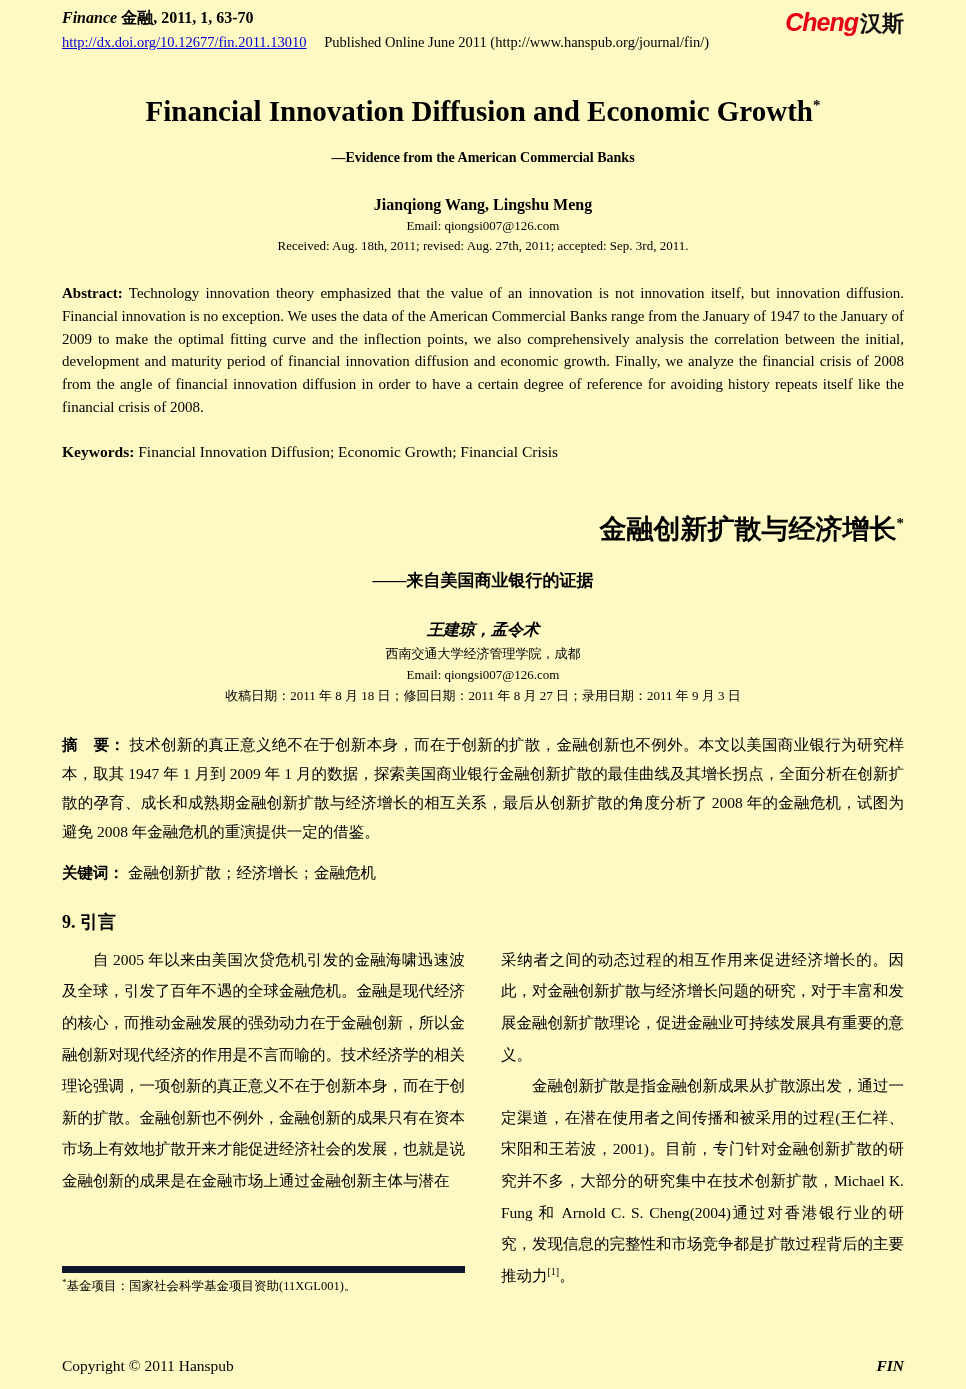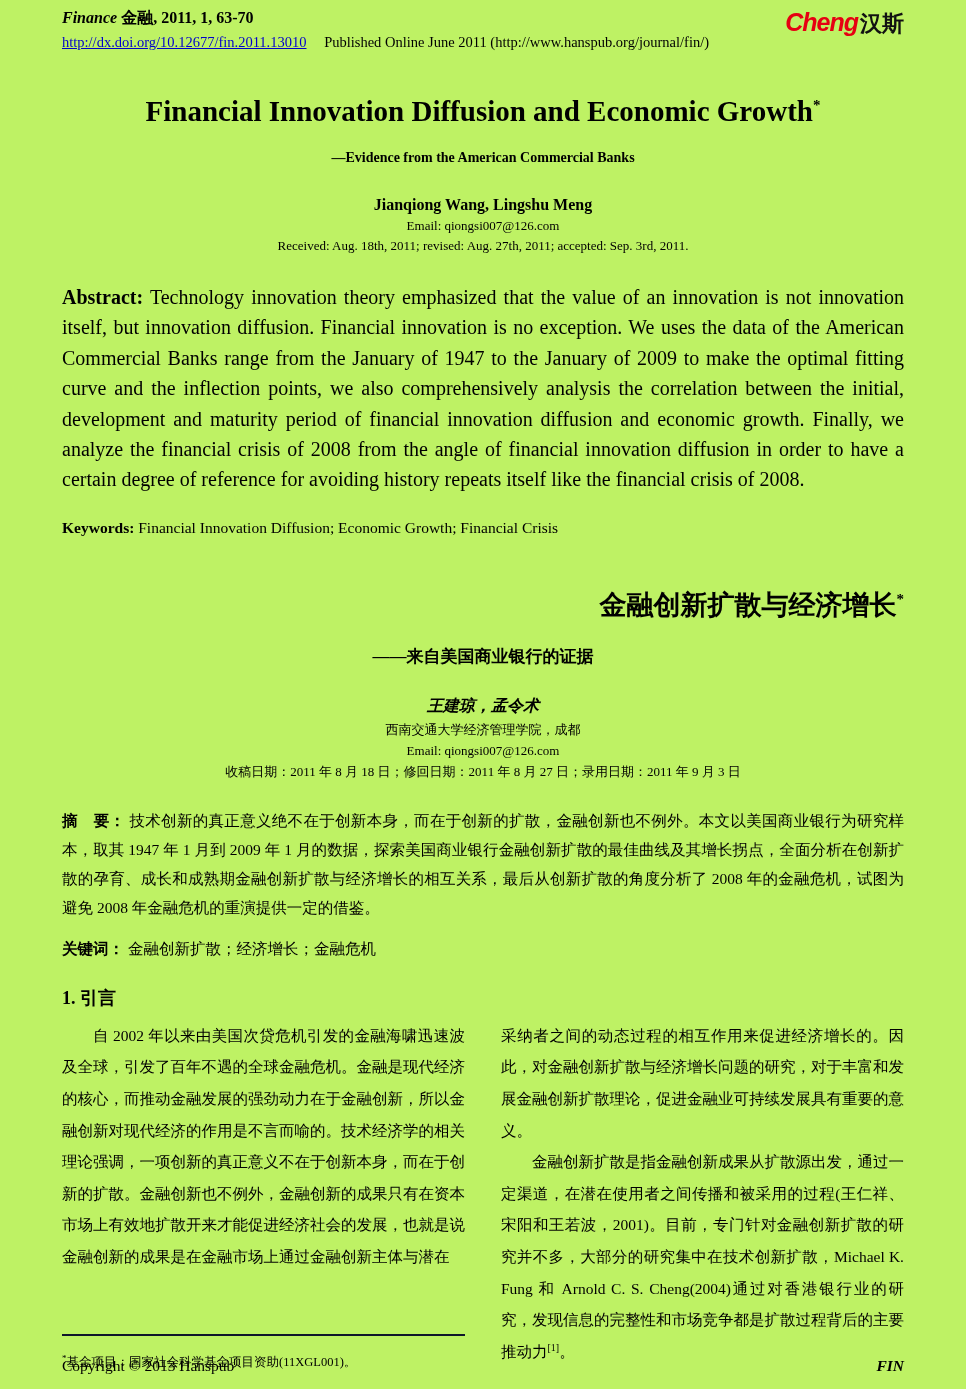--- a/index.html
+++ b/index.html
@@ -1,57 +1,57 @@
 <!DOCTYPE html>
 <html><head>
 <meta charset="utf-8">
 <style>
   * { box-sizing: border-box; }
   html, body { margin: 0; padding: 0; background: #ffffff; }
   .page {
-    width: 966px; height: 1389px; margin: 0 auto; background: #bef264;
+    width: 966px; height: 1389px; margin: 0 auto; background: #fef9c3;
     position: relative; color: #000; overflow: hidden;
     font-family: "Liberation Serif", "DejaVu Serif", serif;
     padding: 8px 62px 0 62px;
   }
   
   .hdr { display: flex; justify-content: space-between; align-items: flex-start; }
   .hdr-line1 { font-size: 16px; font-weight: bold; }
   .hdr-line1 .jtitle { font-style: italic; }
   .hdr-line2 { font-size: 14.5px; margin-top: 5px; }
   .doi-link { color: #0000cc; text-decoration: underline; cursor: pointer; }
   .pub-info { margin-left: 14px; }
   .logo { display: flex; align-items: baseline; line-height: 1; margin-top: 2px; }
   .logo .latin { font-family: "Liberation Sans", sans-serif; font-weight: bold; font-style: italic; font-size: 25px; color: #e60012; letter-spacing: -1px; }
   .logo .cjk { font-family: "Liberation Sans", sans-serif; font-weight: bold; font-size: 22px; color: #111; margin-left: 2px; }
   
   .en-title { text-align: center; font-size: 29px; font-weight: bold; margin-top: 44px; }
   .en-title sup, .cn-title sup { font-size: 15px; }
   .en-subtitle { text-align: center; font-size: 14px; font-weight: bold; margin-top: 22px; }
   .en-authors { text-align: center; font-size: 16px; font-weight: bold; margin-top: 30px; }
   .meta-line { text-align: center; font-size: 13px; margin-top: 4px; }
-  .abstract { margin-top: 28px; font-size: 20px; line-height: 1.52; text-align: justify; }
+  .abstract { margin-top: 28px; font-size: 15px; line-height: 1.52; text-align: justify; }
   .abstract .label, .keywords .label { font-weight: bold; }
   .keywords { margin-top: 24px; font-size: 15.5px; }
   
   .cn-title { text-align: right; font-size: 27px; font-weight: bold; margin-top: 50px; }
   .cn-subtitle { text-align: center; font-size: 17px; font-weight: bold; margin-top: 22px; }
   .cn-authors { text-align: center; font-size: 16px; font-weight: bold; font-style: italic; margin-top: 28px; }
   .cn-abstract { margin-top: 26px; font-size: 15.5px; line-height: 1.87; text-align: justify; }
   .cn-abstract .label { font-weight: bold; }
   .cn-keywords { margin-top: 16px; font-size: 15.5px; }
   .cn-keywords .label { font-weight: bold; }
   
   .sec-heading { font-size: 18px; font-weight: bold; margin-top: 26px; }
   .cols { display: flex; gap: 36px; margin-top: 10px; height: 352px; }
   .col { width: 403px; }
   .col-left { display: flex; flex-direction: column; }
   .bodyp { font-size: 15.5px; line-height: 2.04; text-align: justify; margin: 0; }
   .indent { text-indent: 2em; }
-  .footnote { margin-top: auto; border-top: 2px solid #0f172a; padding-top: 16px; font-size: 12.5px; line-height: 1.5; }
+  .footnote { margin-top: auto; border-top: 7px solid #0f172a; padding-top: 3px; font-size: 12.5px; line-height: 1.5; }
   .footnote sup { font-size: 9px; }
   .cite-sup { font-size: 10px; vertical-align: super; line-height: 0; }
   
   .footer { position: absolute; left: 62px; right: 62px; bottom: 14px;
             display: flex; justify-content: space-between; font-size: 15.5px; }
   .footer .abbr { font-weight: bold; font-style: italic; }
 </style>
 </head>
 <body>
 
@@ -104,35 +104,35 @@
   <div class="cn-abstract">
     <span class="label">摘　要：</span>
     <span>技术创新的真正意义绝不在于创新本身，而在于创新的扩散，金融创新也不例外。本文以美国商业银行为研究样本，取其 1947 年 1 月到 2009 年 1 月的数据，探索美国商业银行金融创新扩散的最佳曲线及其增长拐点，全面分析在创新扩散的孕育、成长和成熟期金融创新扩散与经济增长的相互关系，最后从创新扩散的角度分析了 2008 年的金融危机，试图为避免 2008 年金融危机的重演提供一定的借鉴。</span>
   </div>
 
   <div class="cn-keywords">
     <span class="label">关键词：</span>
     <span>金融创新扩散；经济增长；金融危机</span>
   </div>
 
-  <div class="sec-heading">1. 引言</div>
+  <div class="sec-heading">9. 引言</div>
 
   <div class="cols">
     <div class="col col-left">
-      <p class="bodyp indent">自 2002 年以来由美国次贷危机引发的金融海啸迅速波及全球，引发了百年不遇的全球金融危机。金融是现代经济的核心，而推动金融发展的强劲动力在于金融创新，所以金融创新对现代经济的作用是不言而喻的。技术经济学的相关理论强调，一项创新的真正意义不在于创新本身，而在于创新的扩散。金融创新也不例外，金融创新的成果只有在资本市场上有效地扩散开来才能促进经济社会的发展，也就是说金融创新的成果是在金融市场上通过金融创新主体与潜在</p>
+      <p class="bodyp indent">自 2005 年以来由美国次贷危机引发的金融海啸迅速波及全球，引发了百年不遇的全球金融危机。金融是现代经济的核心，而推动金融发展的强劲动力在于金融创新，所以金融创新对现代经济的作用是不言而喻的。技术经济学的相关理论强调，一项创新的真正意义不在于创新本身，而在于创新的扩散。金融创新也不例外，金融创新的成果只有在资本市场上有效地扩散开来才能促进经济社会的发展，也就是说金融创新的成果是在金融市场上通过金融创新主体与潜在</p>
       <div class="footnote">
         <sup>*</sup><span>基金项目：国家社会科学基金项目资助(11XGL001)。</span>
       </div>
     </div>
     <div class="col col-right">
       <p class="bodyp">采纳者之间的动态过程的相互作用来促进经济增长的。因此，对金融创新扩散与经济增长问题的研究，对于丰富和发展金融创新扩散理论，促进金融业可持续发展具有重要的意义。</p>
       <p class="bodyp indent">
         <span>金融创新扩散是指金融创新成果从扩散源出发，通过一定渠道，在潜在使用者之间传播和被采用的过程(王仁祥、宋阳和王若波，2001)。目前，专门针对金融创新扩散的研究并不多，大部分的研究集中在技术创新扩散，Michael K. Fung 和 Arnold C. S. Cheng(2004)通过对香港银行业的研究，发现信息的完整性和市场竞争都是扩散过程背后的主要推动力</span><span class="cite-sup">[1]</span><span>。</span>
       </p>
     </div>
   </div>
 
   <div class="footer">
-    <span>Copyright © 2013 Hanspub</span>
+    <span>Copyright © 2011 Hanspub</span>
     <span class="abbr">FIN</span>
   </div>
 
 </div>
 
 </body></html>

